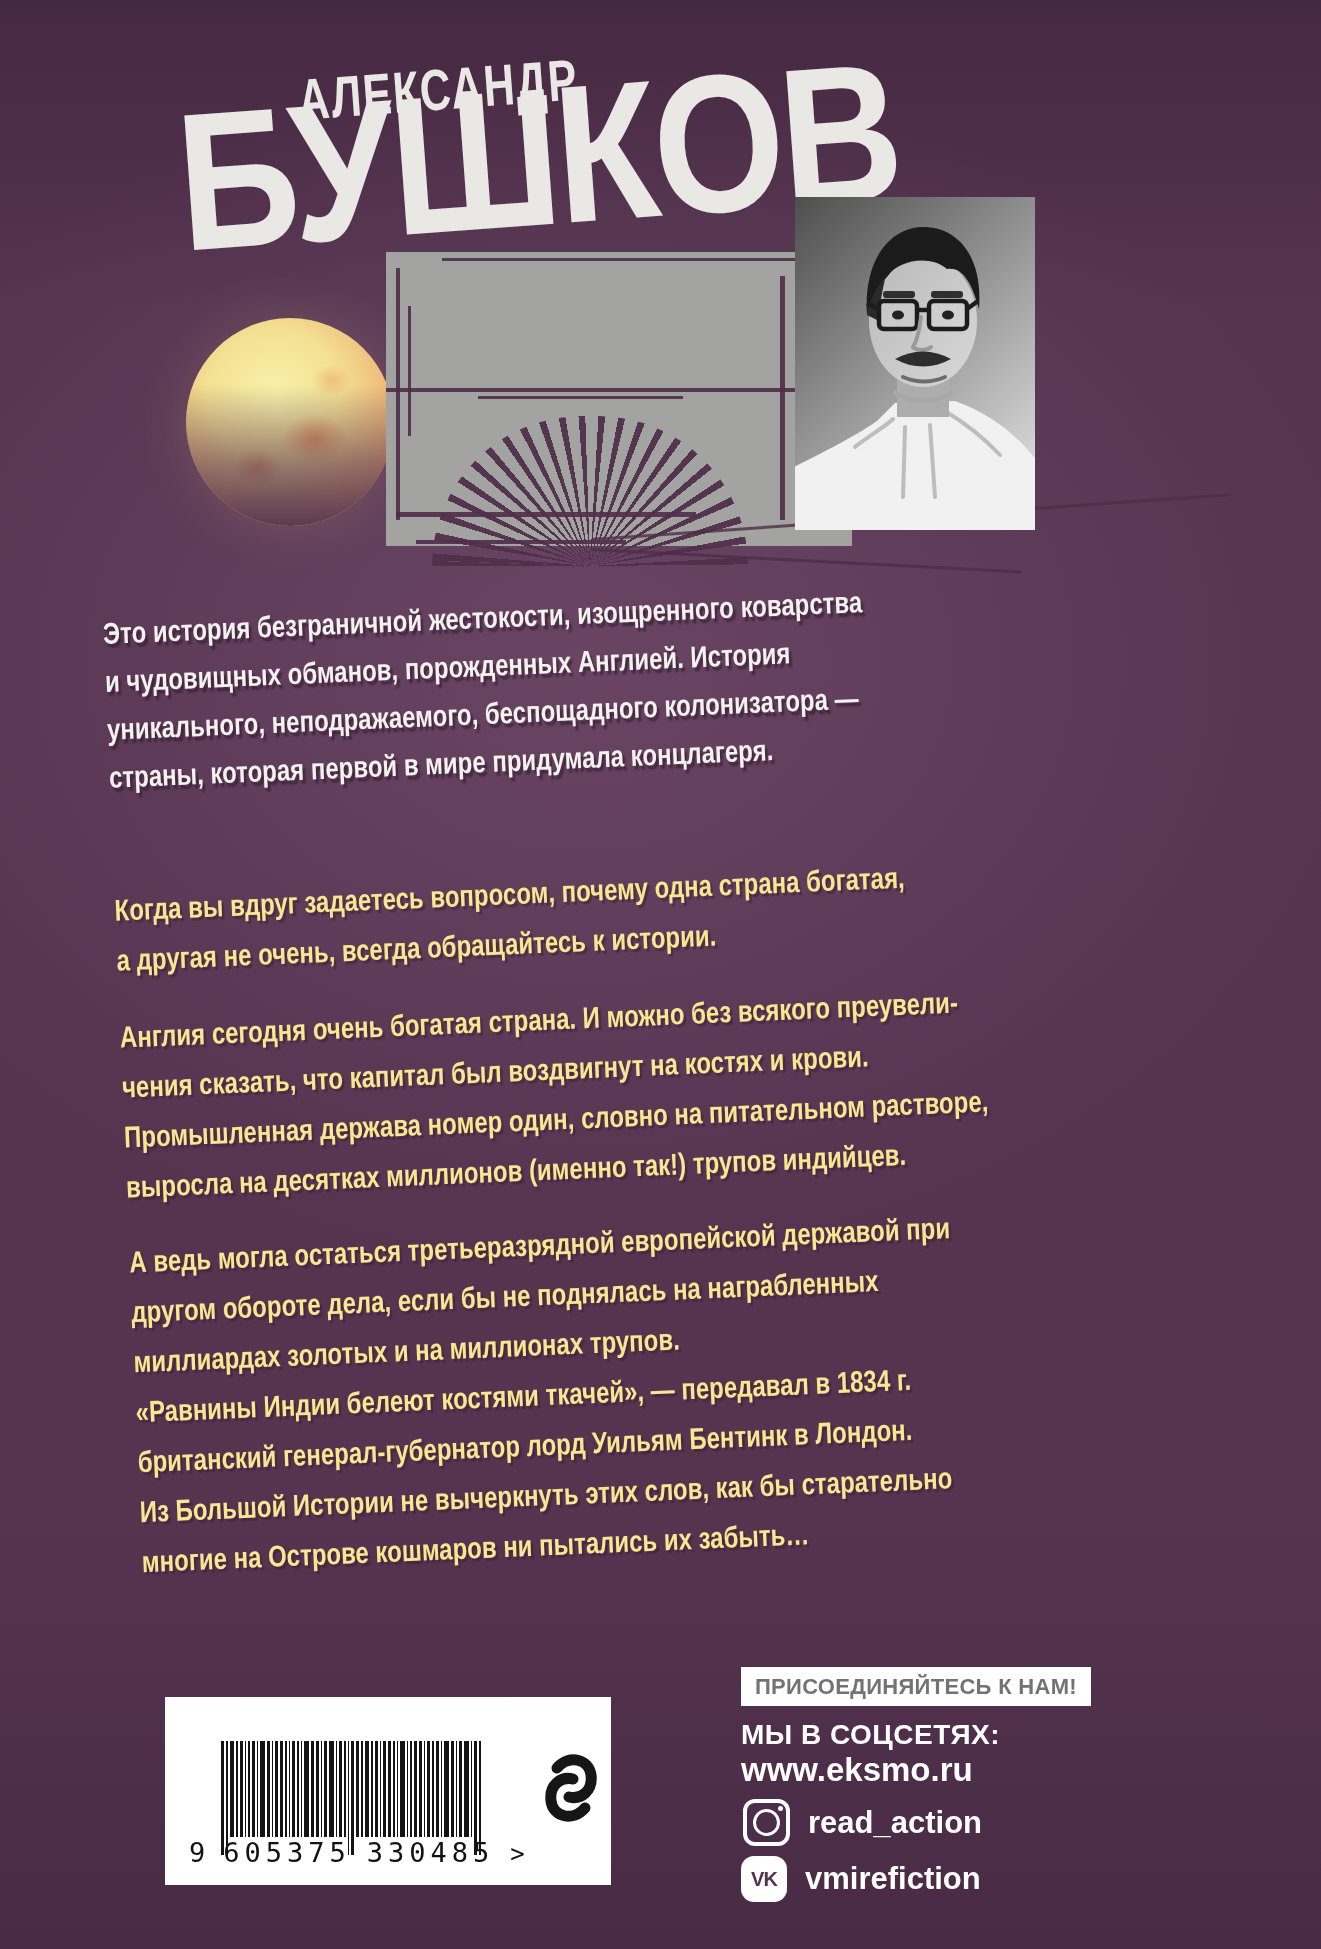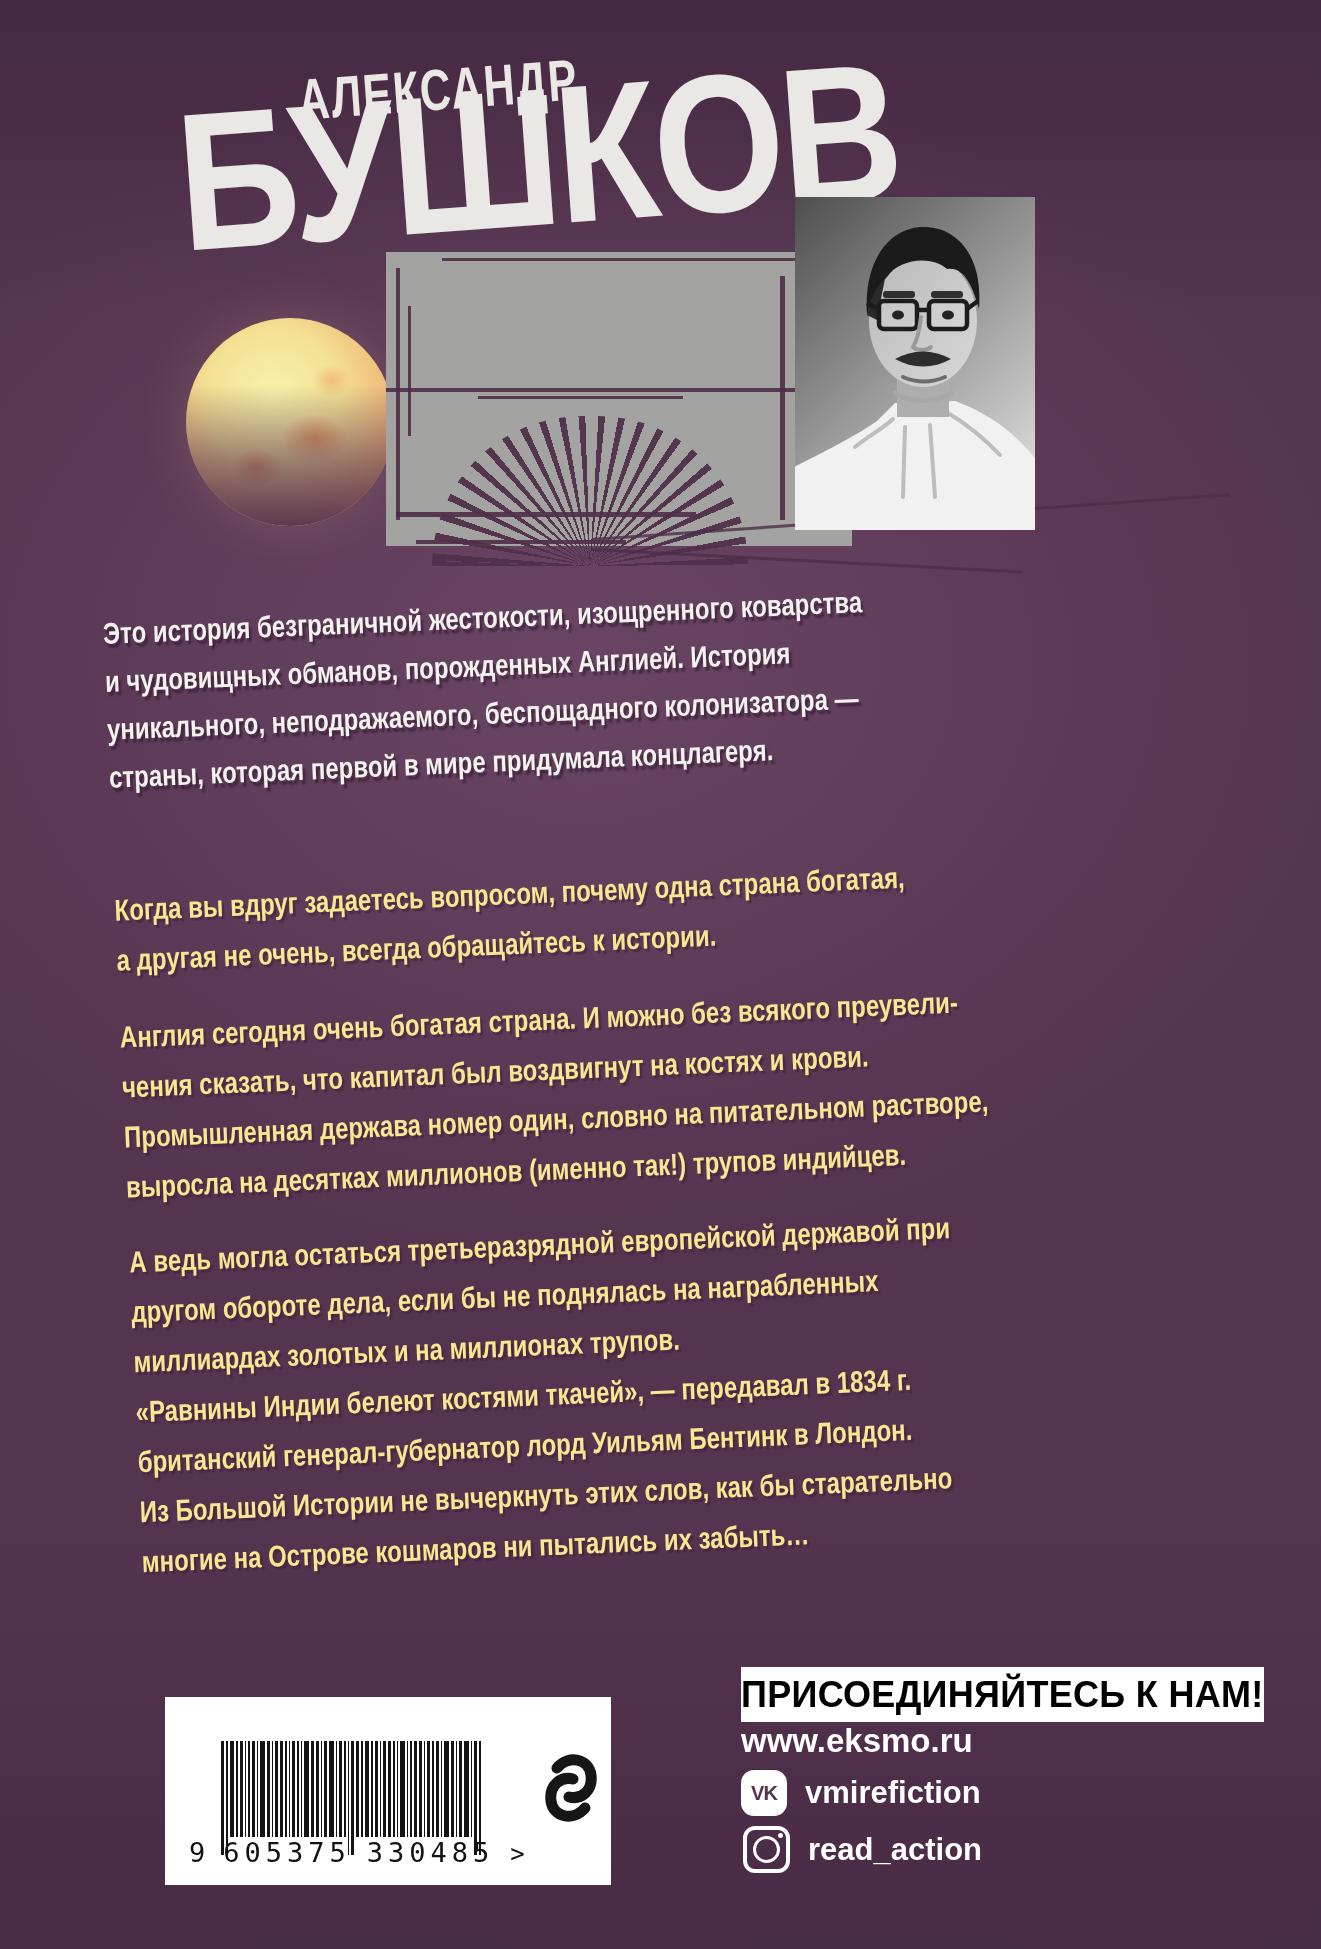--- a/index.html
+++ b/index.html
@@ -64,22 +64,22 @@
   .bar{background:#141414;height:96px;margin-right:2px;flex:none;}
   .bar.tall{height:114px;}
   .barcode-digits{position:absolute;left:24px;top:140px;display:flex;align-items:flex-start;
     font-family:"DejaVu Sans Mono",monospace;font-size:27px;color:#121212;}
   .bd-first{margin-right:18px;}
   .bd-group{letter-spacing:5px;margin-right:16px;}
   .bd-gt{font-size:24px;margin-top:3px;}
   .eksmo-logo{position:absolute;right:8px;top:48px;}
   
   .social{position:absolute;left:741px;top:1667px;width:440px;color:#ffffff;font-weight:bold;}
-  .join-banner{display:inline-block;background:#ffffff;color:#000000;font-size:36px;
-    padding:7px 0 6px;letter-spacing:0.3px;white-space:nowrap;}
+  .join-banner{display:inline-block;background:#ffffff;color:#737373;font-size:22px;
+    padding:7px 14px 6px;letter-spacing:0.3px;white-space:nowrap;}
   .soc-heading{margin-top:13px;font-size:28px;letter-spacing:0.5px;}
   .soc-site{margin-top:0;font-size:33px;}
   .soc-row{margin-top:10px;display:flex;align-items:center;gap:18px;font-size:31px;}
   .vk-badge{width:46px;height:46px;background:#ffffff;border-radius:13px;flex:none;
     display:flex;align-items:center;justify-content:center;color:#553450;
     font-size:20px;font-weight:bold;letter-spacing:-1px;}
   .ig-badge{width:39px;height:39px;border:4px solid #ffffff;border-radius:12px;flex:none;position:relative;margin-left:2px;}
   .ig-circle{position:absolute;inset:6px;border:3.5px solid #ffffff;border-radius:50%;}
   .ig-dot{position:absolute;right:3px;top:3px;width:5px;height:5px;background:#ffffff;border-radius:50%;}
 </style>
@@ -252,29 +252,30 @@
     <div class="eksmo-logo">
       <svg width="64" height="86" viewBox="0 0 64 76">
         <path d="M18,18 C30,4 50,9 52,25 C54,41 42,50 30,47" fill="none" stroke="#161616" stroke-width="11" stroke-linecap="round"></path>
         <path d="M46,58 C34,72 14,67 12,51 C10,35 22,26 34,29" fill="none" stroke="#161616" stroke-width="11" stroke-linecap="round"></path>
       </svg>
     </div>
   </div>
 
   <div class="social">
     <div class="join-banner">ПРИСОЕДИНЯЙТЕСЬ К НАМ!</div>
+    <div class="soc-heading">МЫ В СОЦСЕТЯХ:</div>
     <div class="soc-site">www.eksmo.ru</div>
-    <div class="soc-row">
-      <span class="vk-badge">
-          <span>VK</span>
-        </span>
-      <span>vmirefiction</span>
-    </div>
     <div class="soc-row">
       <span class="ig-badge">
         <span class="ig-circle"></span>
         <span class="ig-dot"></span>
       </span>
       <span>read_action</span>
     </div>
+    <div class="soc-row">
+      <span class="vk-badge">
+          <span>VK</span>
+        </span>
+      <span>vmirefiction</span>
+    </div>
   </div>
 
 </div>
 
 </body></html>

